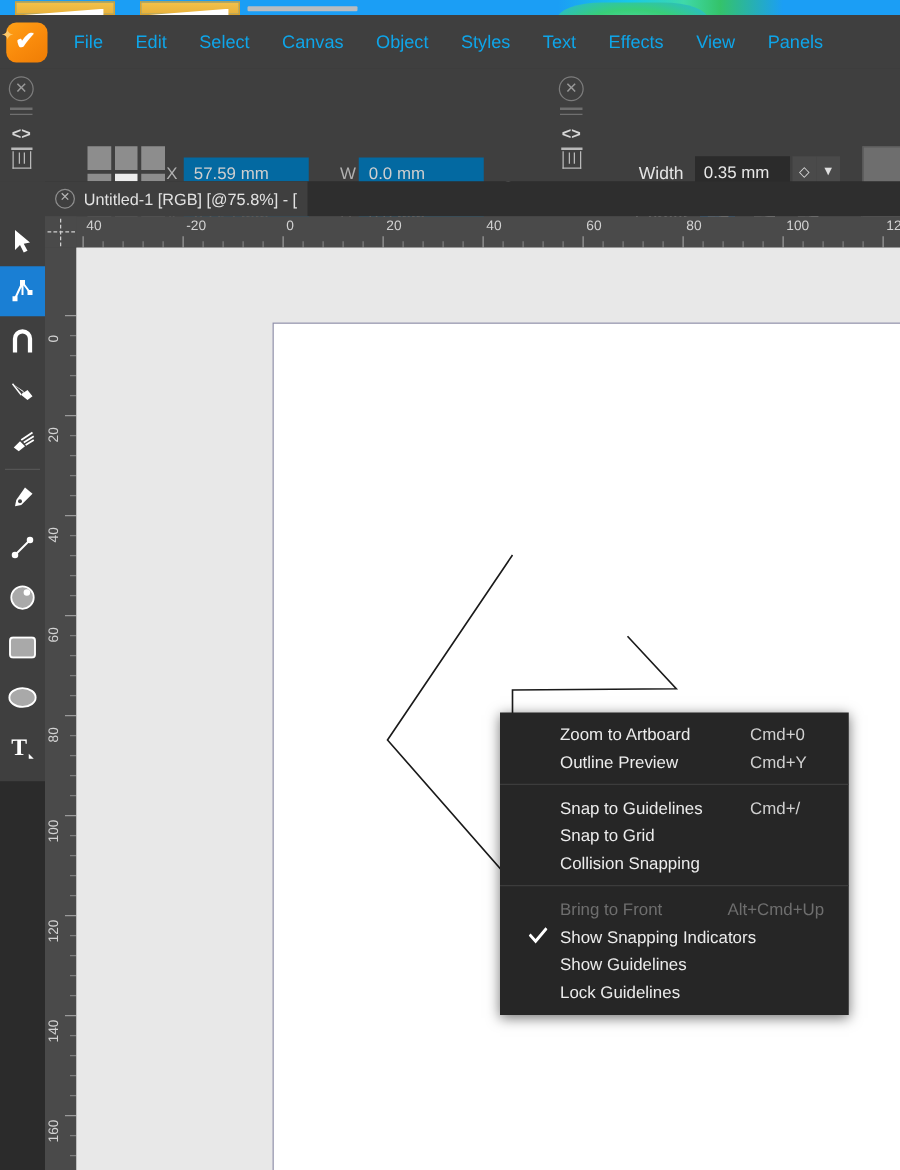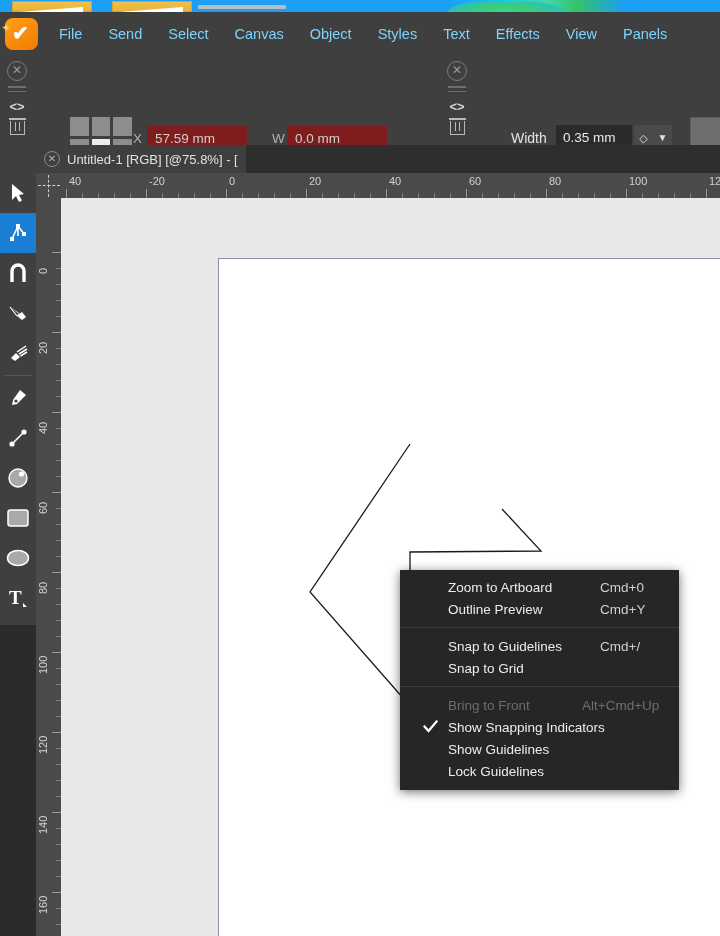--- a/index.html
+++ b/index.html
@@ -53,21 +53,21 @@
     background:linear-gradient(145deg,#ffa117 0%,#f98a0b 55%,#ef7d05 100%);
   }
   #app-logo .chk{
     position:absolute; left:12px; top:11px; width:19px; height:20px;
     color:#fff; font-size:20px; line-height:20px; font-weight:bold;
   }
   #app-logo .spark{
     position:absolute; left:1px; top:9px; color:#ffc96b; font-size:12px;
   }
   .menu-item{
-    color:#7dd3fc; font-size:14.5px; padding:5px 13px;
+    color:#0ea5e9; font-size:14.5px; padding:5px 13px;
     white-space:nowrap; cursor:default;
   }
   .menu-item:first-of-type{ margin-left:8px; }
 
   
   #optbar{
     position:absolute; left:0; top:55px; width:720px; height:90px;
     background:#3f3f3f;
   }
   
@@ -107,21 +107,21 @@
     display:grid; grid-template-columns:repeat(3,1fr); grid-template-rows:repeat(3,1fr);
     gap:3px;
   }
   #anchor-grid div{ background:#8d8d8d; }
   #anchor-grid div.on{ background:#ececec; }
 
   .fld-label{
     position:absolute; color:#b0b0b0; font-size:13.5px;
   }
   .fld{
-    position:absolute; height:25px; background:#7f1d1d;
+    position:absolute; height:25px; background:#0369a1;
     color:#cfcfcf; font-size:13.5px; line-height:25px;
     padding-left:8px; border:none; font-family:"Liberation Sans", sans-serif;
   }
   #lock-icon{
     position:absolute; left:398px; top:90px; width:16px; height:16px;
   }
   #lock-icon .body{
     position:absolute; left:0; top:6px; width:16px; height:11px;
     background:#e4e4e4; border-radius:2px;
   }
@@ -293,21 +293,21 @@
   <div class="greybar"></div>
 </div>
 
 <div id="menubar">
   <div id="app-logo">
     <div class="sq"></div>
     <div class="spark">✦</div>
     <div class="chk">✔</div>
   </div>
   <div class="menu-item">File</div>
-  <div class="menu-item">Send</div>
+  <div class="menu-item">Edit</div>
   <div class="menu-item">Select</div>
   <div class="menu-item">Canvas</div>
   <div class="menu-item">Object</div>
   <div class="menu-item">Styles</div>
   <div class="menu-item">Text</div>
   <div class="menu-item">Effects</div>
   <div class="menu-item">View</div>
   <div class="menu-item">Panels</div>
 </div>
 
@@ -628,20 +628,23 @@
       <span class="acc">Cmd+Y</span>
     </div>
     <div class="msep"></div>
     <div class="mrow">
       <span class="lbl">Snap to Guidelines</span>
       <span class="acc">Cmd+/</span>
     </div>
     <div class="mrow">
       <span class="lbl">Snap to Grid</span>
     </div>
+    <div class="mrow">
+      <span class="lbl">Collision Snapping</span>
+    </div>
     <div class="msep"></div>
     <div class="mrow dis">
       <span class="lbl">Bring to Front</span>
       <span class="acc wide">Alt+Cmd+Up</span>
     </div>
     <div class="mrow">
       <span class="tick">
         <svg width="15" height="15" viewBox="0 0 15 15">
           <path d="M1.5 7.5 L5.5 12 L13.5 2.5" stroke="#ffffff" stroke-width="2.3" fill="none" stroke-linecap="square"></path>
         </svg>

